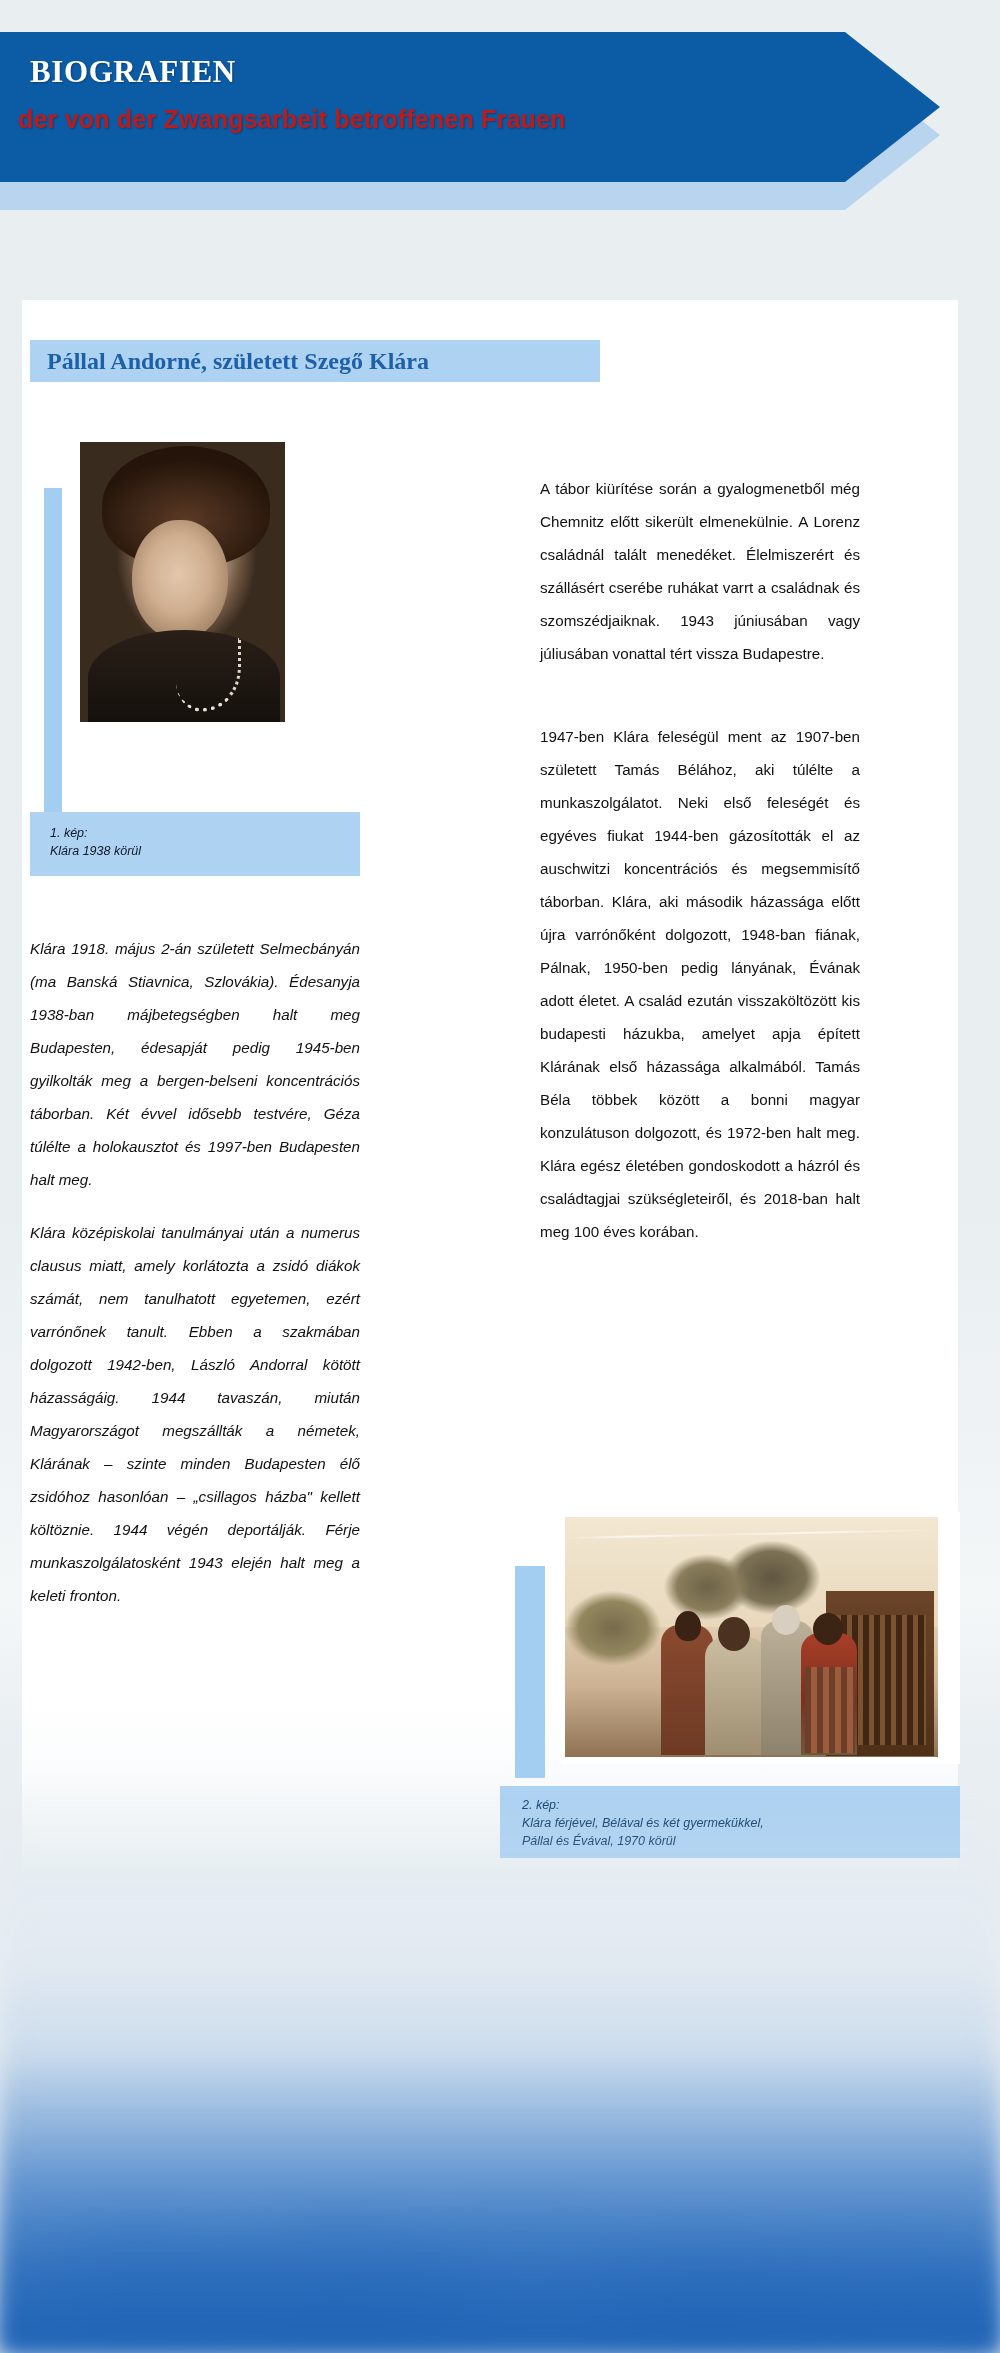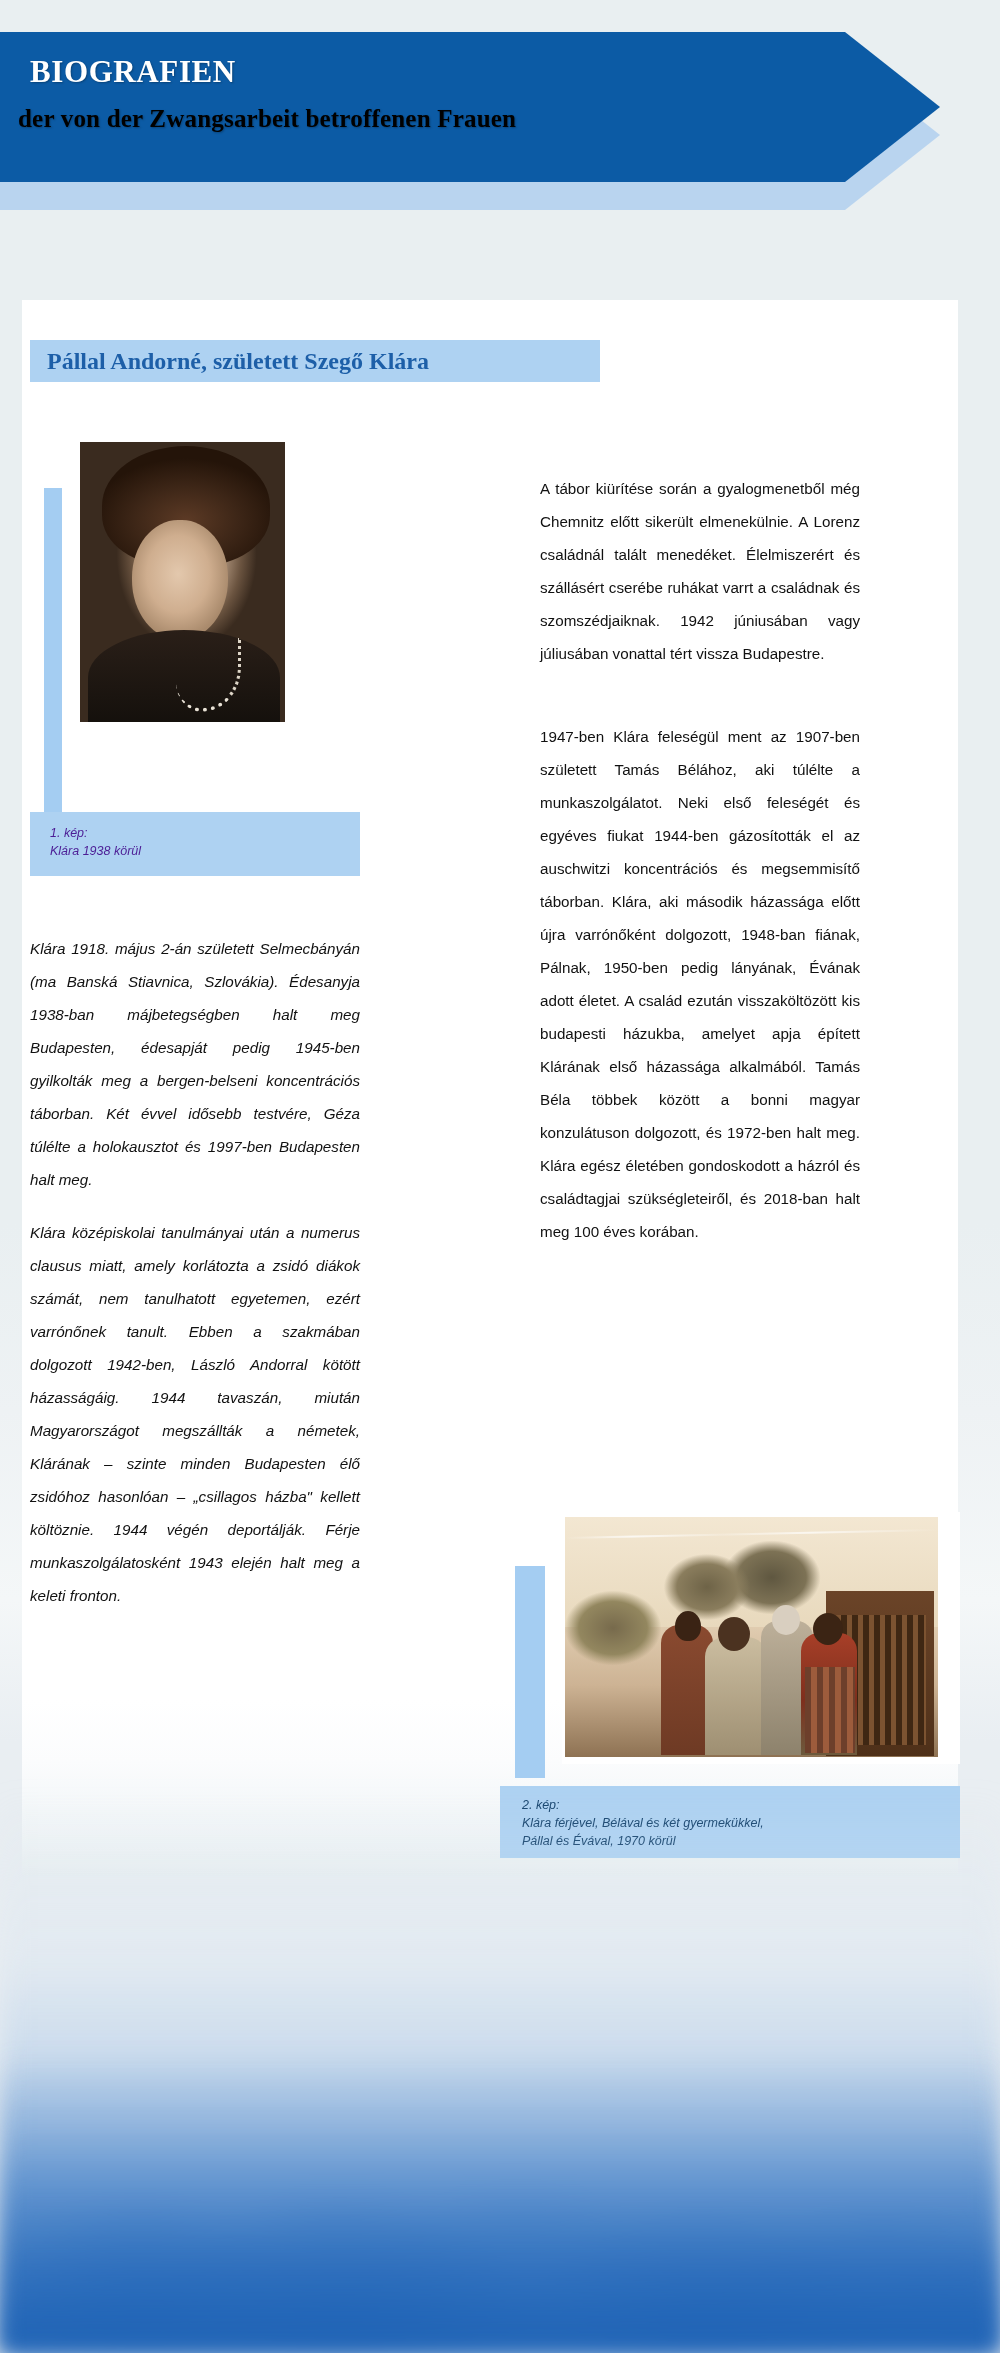--- a/index.html
+++ b/index.html
@@ -53,22 +53,22 @@
     position:absolute; left:30px; top:22px;
     color:#ffffff;
     font-family:"Liberation Serif", serif;
     font-weight:bold;
     font-size:31px;
     letter-spacing:.6px;
     text-shadow:1px 1px 2px rgba(0,0,0,.28);
   }
   .hdr-sub{
     position:absolute; left:18px; top:73px;
-    color:#000000;
-    font-family:Liberation Serif, serif;
+    color:#b91c1c;
+    font-family:Liberation Sans, sans-serif;
     font-weight:bold;
     font-size:25px;
     letter-spacing:.2px;
     text-shadow:1px 1px 2px rgba(0,0,0,.28);
   }
 
   
   .sheet{
     position:absolute; left:22px; top:300px; width:936px; height:1570px;
     background:#ffffff;
@@ -139,21 +139,21 @@
     border-bottom:4px dotted #e9e2d6;
     border-right:3px dotted #ded6c8;
     border-radius:0 0 60% 40%;
   }
   .fig1-caption{
     position:absolute; left:30px; top:812px; width:330px; height:64px;
     background:#aed2f2;
   }
   .fig1-caption .cl{
     position:absolute; left:20px;
-    font-style:italic; font-size:12.5px; color:#4c1d95; line-height:18px;
+    font-style:italic; font-size:12.5px; color:#0f172a; line-height:18px;
   }
   .fig1-caption .cl1{top:12px;}
   .fig1-caption .cl2{top:30px;}
 
   .fig2-frame{
     position:absolute; left:562px; top:1512px; width:398px; height:252px;
     background:#ffffff;
   }
   .fig2-photo{
     position:absolute; left:565px; top:1517px; width:373px; height:240px;
@@ -232,21 +232,21 @@
   <div class="cl cl1">1. kép:</div>
   <div class="cl cl2">Klára 1938 körül</div>
 </div>
 
 <div class="col col-left">
   <p>Klára 1918. május 2-án született Selmecbányán (ma Banská Stiavnica, Szlovákia). Édesanyja 1938-ban májbetegségben halt meg Budapesten, édesapját pedig 1945-ben gyilkolták meg a bergen-belseni koncentrációs táborban. Két évvel idősebb testvére, Géza túlélte a holokausztot és 1997-ben Budapesten halt meg.</p>
   <p>Klára középiskolai tanulmányai után a numerus clausus miatt, amely korlátozta a zsidó diákok számát, nem tanulhatott egyetemen, ezért varrónőnek tanult. Ebben a szakmában dolgozott 1942-ben, László Andorral kötött házasságáig. 1944 tavaszán, miután Magyarországot megszállták a németek, Klárának – szinte minden Budapesten élő zsidóhoz hasonlóan – „csillagos házba" kellett költöznie. 1944 végén deportálják. Férje munkaszolgálatosként 1943 elején halt meg a keleti fronton.</p>
 </div>
 
 <div class="col col-right">
-  <p>A tábor kiürítése során a gyalogmenetből még Chemnitz előtt sikerült elmenekülnie. A Lorenz családnál talált menedéket. Élelmiszerért és szállásért cserébe ruhákat varrt a családnak és szomszédjaiknak. 1942 júniusában vagy júliusában vonattal tért vissza Budapestre.</p>
+  <p>A tábor kiürítése során a gyalogmenetből még Chemnitz előtt sikerült elmenekülnie. A Lorenz családnál talált menedéket. Élelmiszerért és szállásért cserébe ruhákat varrt a családnak és szomszédjaiknak. 1943 júniusában vagy júliusában vonattal tért vissza Budapestre.</p>
   <div class="gap"></div>
   <p>1947-ben Klára feleségül ment az 1907-ben született Tamás Bélához, aki túlélte a munkaszolgálatot. Neki első feleségét és egyéves fiukat 1944-ben gázosították el az auschwitzi koncentrációs és megsemmisítő táborban. Klára, aki második házassága előtt újra varrónőként dolgozott, 1948-ban fiának, Pálnak, 1950-ben pedig lányának, Évának adott életet. A család ezután visszaköltözött kis budapesti házukba, amelyet apja épített Klárának első házassága alkalmából. Tamás Béla többek között a bonni magyar konzulátuson dolgozott, és 1972-ben halt meg. Klára egész életében gondoskodott a házról és családtagjai szükségleteiről, és 2018-ban halt meg 100 éves korában.</p>
 </div>
 
 <div class="accent-bar" style="left:515px;top:1566px;width:30px;height:212px;"></div>
 <div class="fig2-frame"></div>
 <div class="fig2-photo">
   <div class="sky"></div>
   <div class="tree"></div>
   <div class="bushL"></div>

